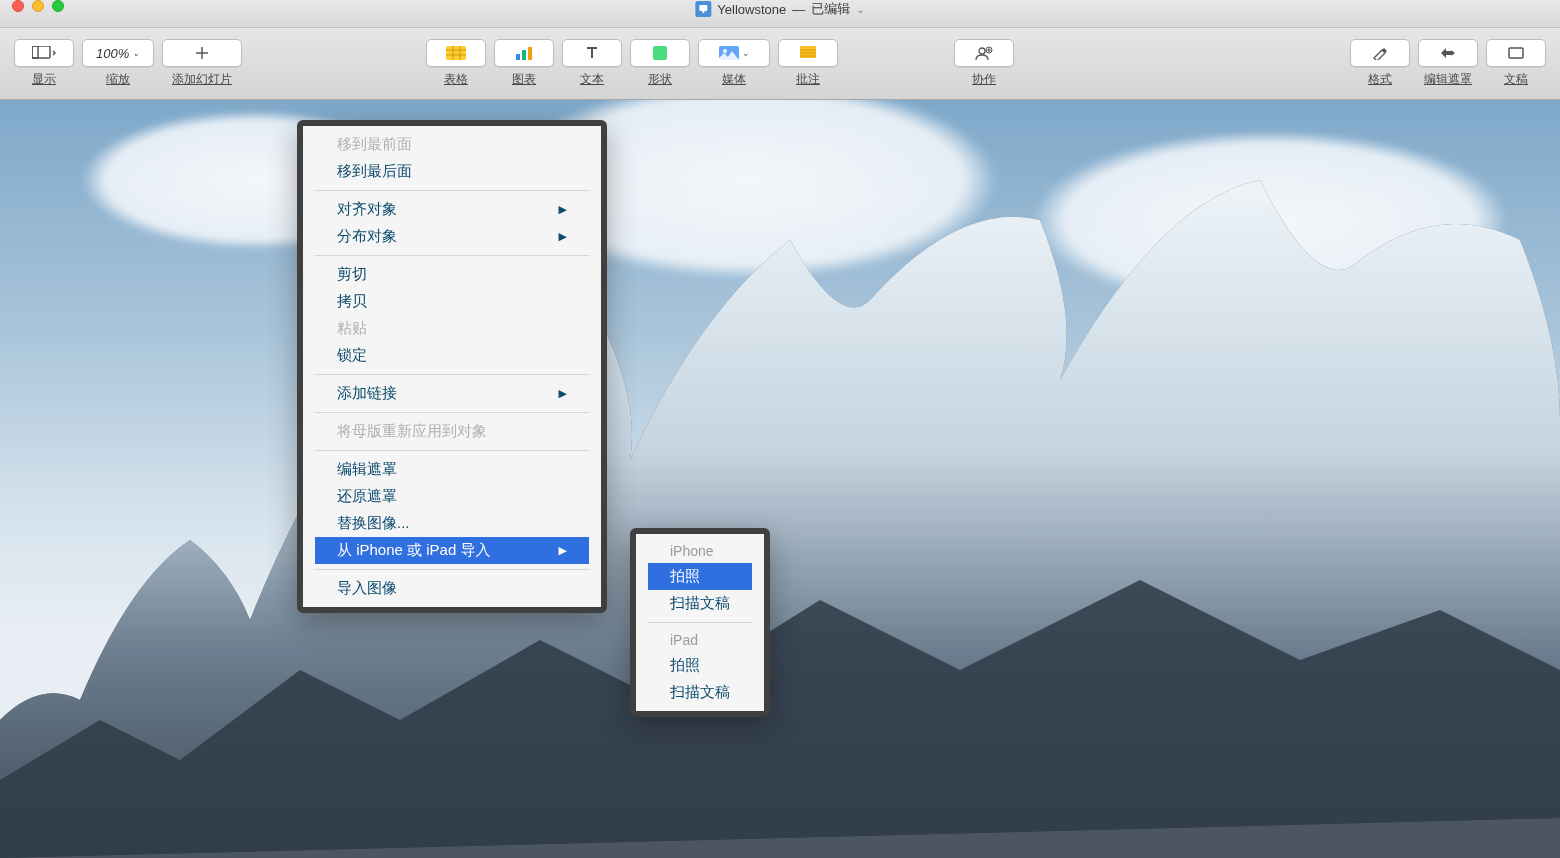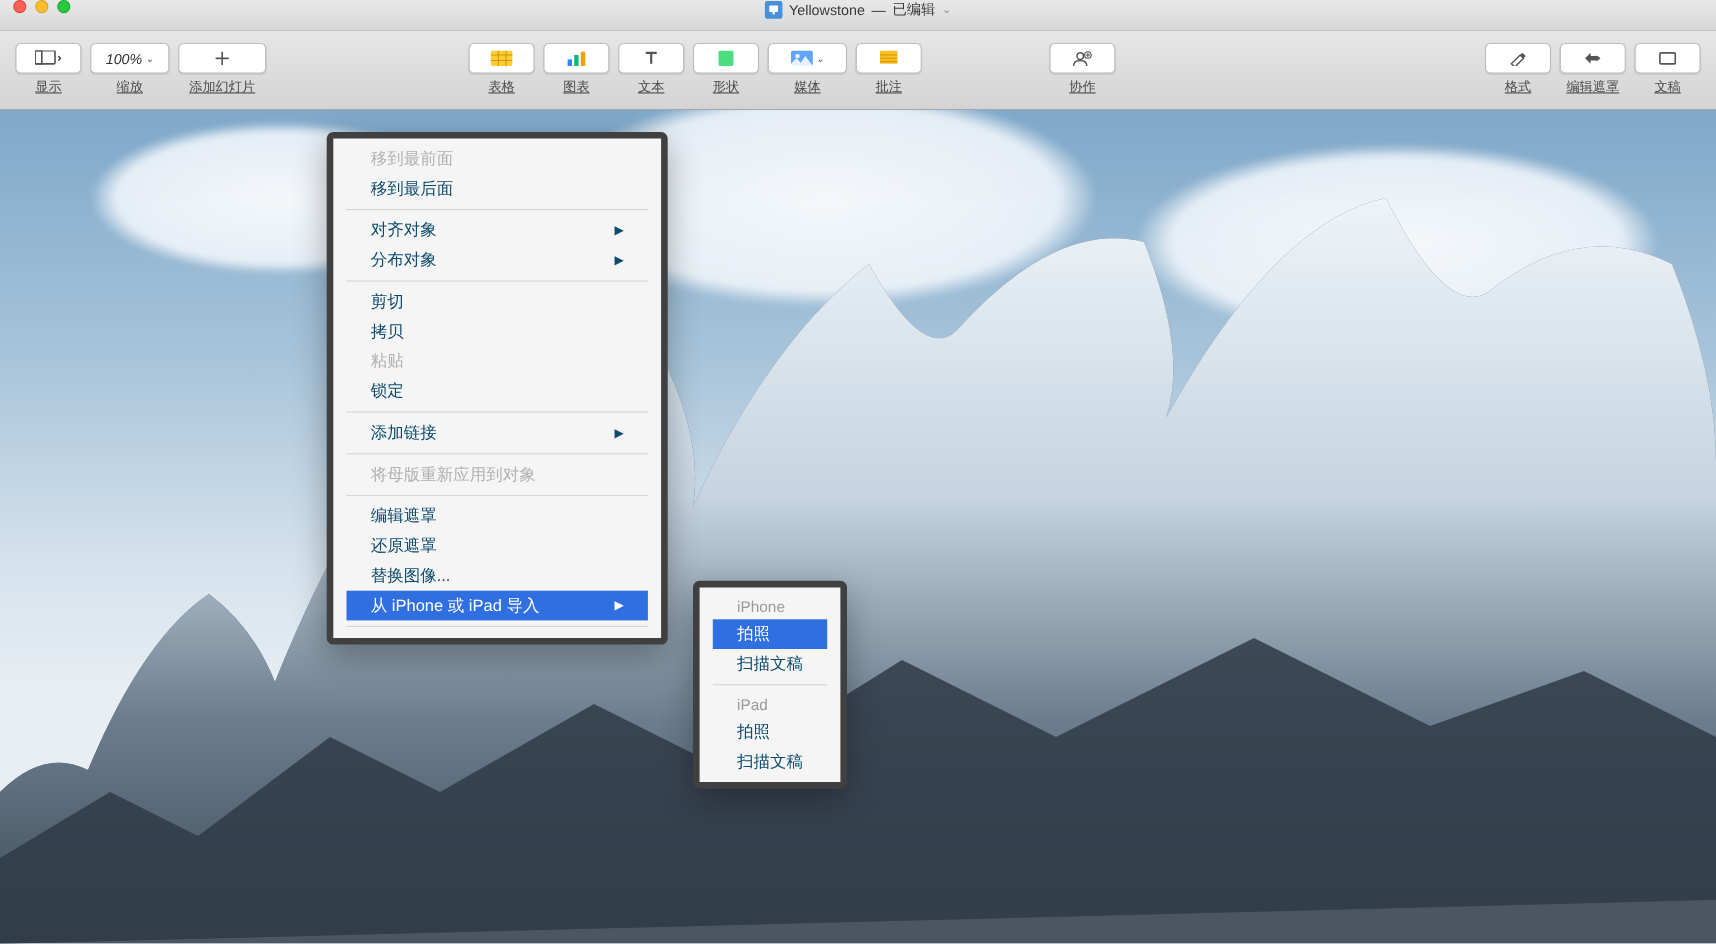--- a/index.html
+++ b/index.html
@@ -296,20 +296,23 @@
       <span>还原遮罩</span>
     </div>
   <div class="mi">
       <span>替换图像...</span>
     </div>
   <div class="mi hl">
       <span>从 iPhone 或 iPad 导入</span>
       <span class="arrow">▶</span>
     </div>
   <div class="sep"></div>
+  <div class="mi">
+      <span>导入图像</span>
+    </div>
 </div>
 
 <div class="ctx sub">
   <div class="hdr">iPhone</div>
   <div class="mi hl">
       <span>拍照</span>
     </div>
   <div class="mi">
       <span>扫描文稿</span>
     </div>

